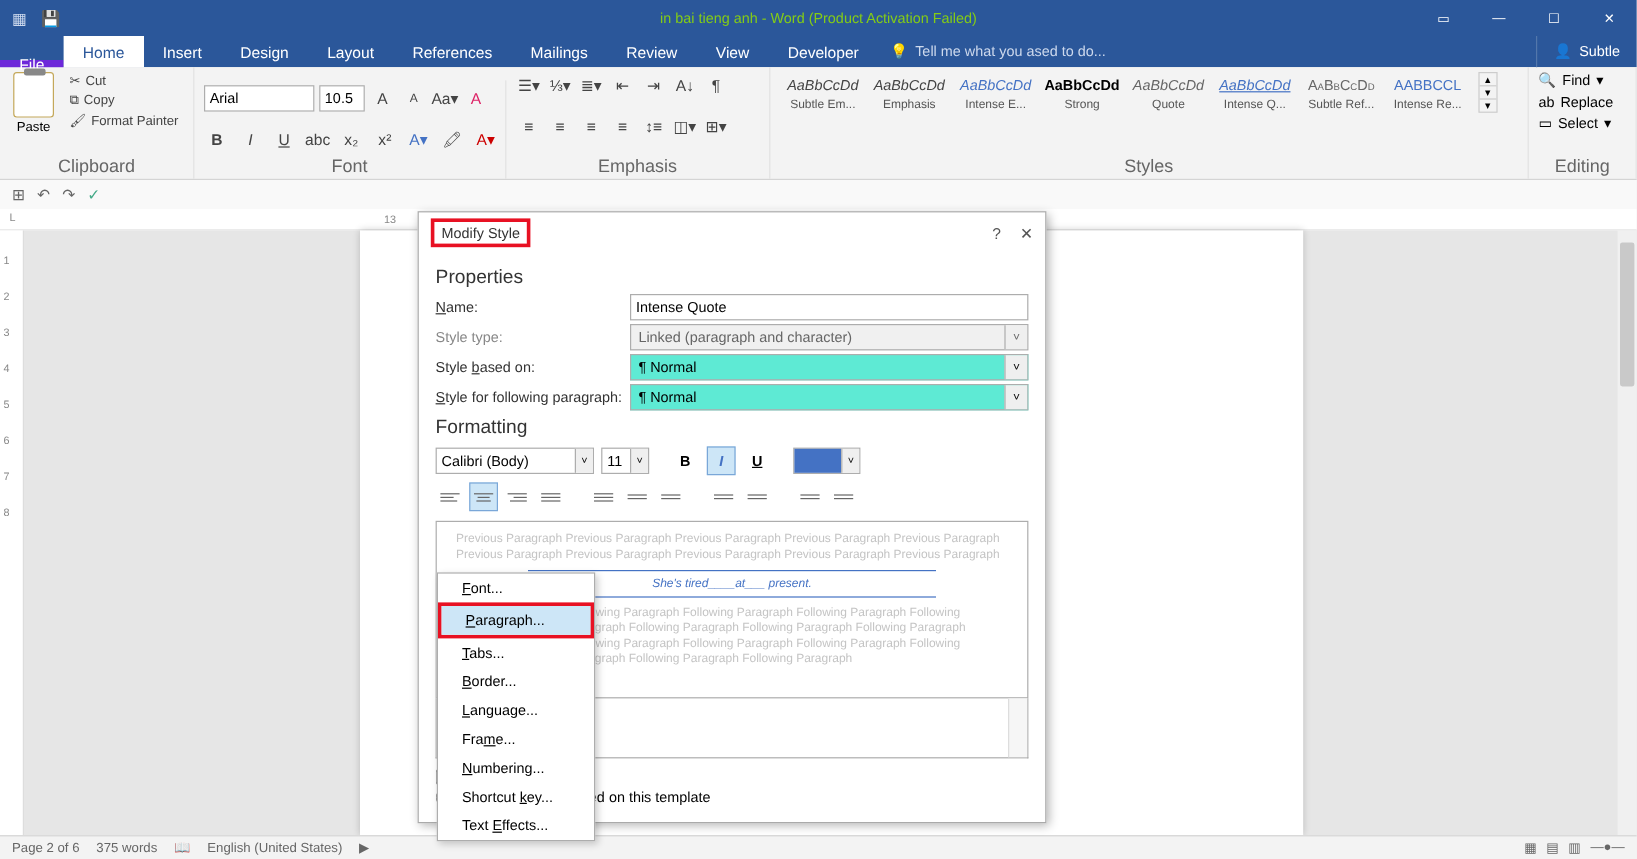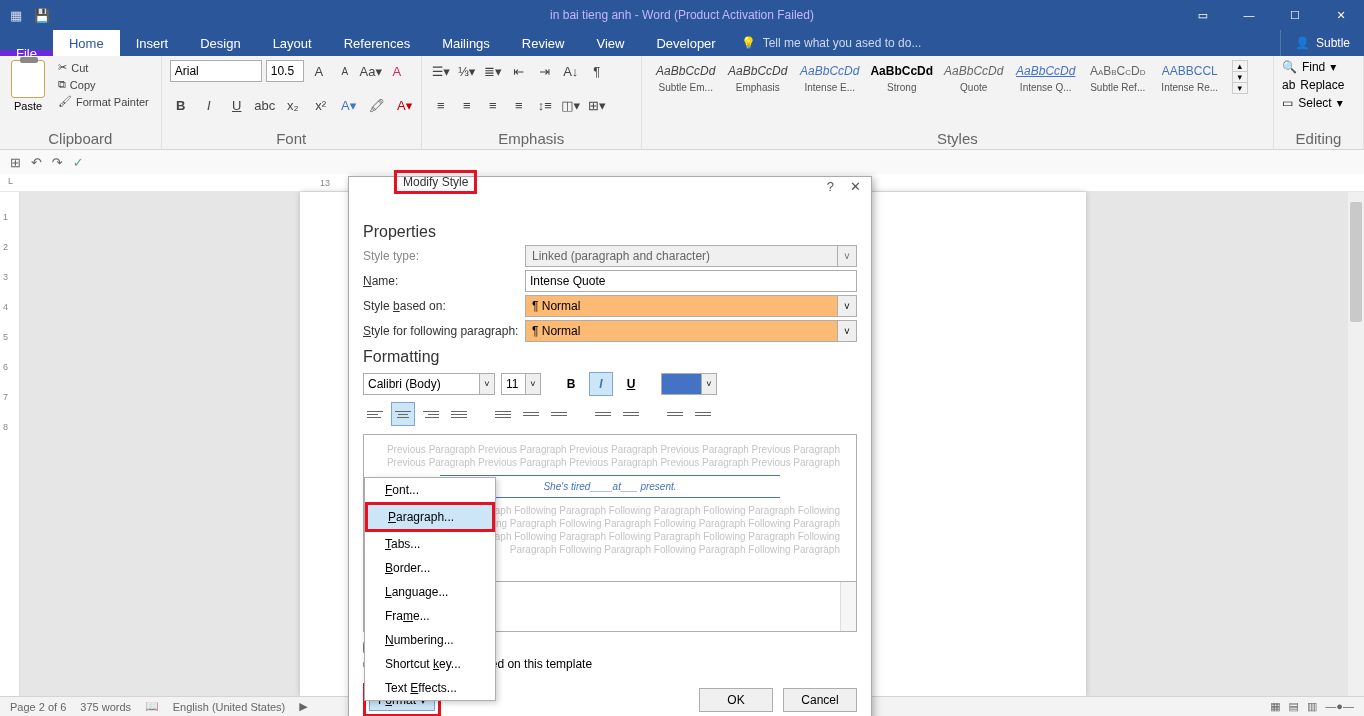--- a/index.html
+++ b/index.html
@@ -1,20 +1,20 @@
 <!DOCTYPE html>
 <html><head>
 <meta charset="utf-8">
 <style>
 * { box-sizing: border-box; margin: 0; padding: 0; }
 body { font-family: "Segoe UI", Tahoma, sans-serif; font-size: 12px; background: #f3f3f3; width: 1364px; height: 716px; overflow: hidden; position: relative; }
 
 
 .title-bar { height: 30px; background: #2b579a; color: #fff; display: flex; align-items: center; position: relative; }
-.title-bar .doc-title { position: absolute; left: 50%; transform: translateX(-50%); font-size: 12px; color: #c4b5fd; }
+.title-bar .doc-title { position: absolute; left: 50%; transform: translateX(-50%); font-size: 12px; color: #84cc16; }
 .title-bar .win-controls { margin-left: auto; display: flex; }
 .title-bar .win-controls div { width: 46px; height: 30px; display: flex; align-items: center; justify-content: center; color: #fff; font-size: 11px; }
 .title-bar .quick-access { display: flex; gap: 12px; padding-left: 10px; align-items: center; }
 .title-bar .quick-access span { color: #cdd9ed; font-size: 13px; }
 
 
 .ribbon-tabs { height: 26px; background: #2b579a; display: flex; align-items: stretch; }
 .ribbon-tabs .tab { padding: 0 16px; display: flex; align-items: center; color: #fff; font-size: 13px; }
 .ribbon-tabs .tab.file { background: #6d28d9; margin-top: 20px; }
 .ribbon-tabs .tab.active { background: #fff; color: #2b579a; }
@@ -67,50 +67,50 @@
 
 
 .watermark { position: absolute; left: 30px; top: 500px; }
 
 
 .status-bar { position: absolute; bottom: 0; left: 0; right: 0; height: 20px; background: #f3f3f3; border-top: 1px solid #d4d4d4; display: flex; align-items: center; font-size: 11px; color: #666; padding: 0 10px; gap: 14px; }
 .status-bar .right { margin-left: auto; display: flex; gap: 8px; }
 
 
 .dialog { position: absolute; left: 348px; top: 176px; width: 524px; background: #fff; border: 1px solid #aaa; box-shadow: 2px 2px 8px rgba(0,0,0,.3); }
-.dlg-title { height: 30px; display: flex; align-items: flex-end; padding: 17px 10px; font-size: 12px; color: #333; position: relative; margin-left: 35px;}
+.dlg-title { height: 30px; display: flex; align-items: center; padding: 17px 10px; font-size: 12px; color: #333; position: relative;}
 .dlg-title .t { padding: 2px 6px; }
 .red-box { border: 3px solid #e81123; }
 .dlg-title .help-close { margin-left: auto; display: flex; gap: 16px; font-size: 13px; color: #555; }
 .dlg-body { padding: 6px 14px 10px; font-size: 12px; }
 .dlg-section { font-size: 16px; margin: 6px 0 4px; color: #333; }
 .dlg-row { display: flex; align-items: center; margin: 3px 0; }
 .dlg-row .lbl { width: 162px; color: #333; }
 .dlg-row .lbl u { text-decoration: underline; }
 .dlg-input { flex: 1; border: 1px solid #adadad; height: 22px; padding: 0 4px; display: flex; align-items: center; background: #fff; font-size: 12px; }
-.dlg-select { flex: 1; border: 1px solid #adadad; height: 22px; display: flex; align-items: center; padding: 0 6px; background: #fdba74; position: relative; font-size: 12px;}
+.dlg-select { flex: 1; border: 1px solid #adadad; height: 22px; display: flex; align-items: center; padding: 0 6px; background: #5eead4; position: relative; font-size: 12px;}
 .dlg-select::after { content: '˅'; position: absolute; right: 0; top: 0; width: 18px; height: 20px; background: #efefef; border-left: 1px solid #adadad; display: flex; align-items: center; justify-content: center; font-size: 10px; }
 
 .fmt-row { display: flex; align-items: center; gap: 6px; margin: 6px 0; }
 .fmt-combo { border: 1px solid #adadad; height: 22px; display: flex; align-items: center; padding: 0 4px; background: #fff; position: relative; }
 .fmt-combo::after { content: '˅'; position: absolute; right: 0; top: 0; width: 14px; height: 20px; background: #efefef; border-left: 1px solid #adadad; display: flex; align-items: center; justify-content: center; font-size: 9px; }
 .fmt-btn { width: 24px; height: 24px; border: 1px solid transparent; display: flex; align-items: center; justify-content: center; font-size: 12px; font-weight: bold; }
 .fmt-btn.active { background: #cde6f7; border-color: #7aa7d8; }
 .color-swatch { width: 56px; height: 22px; border: 1px solid #adadad; position: relative; display: flex; }
 .color-swatch .c { flex: 1; background: #4472c4; }
 .color-swatch::after { content: '˅'; width: 14px; background: #efefef; border-left: 1px solid #adadad; display: flex; align-items: center; justify-content: center; font-size: 9px; }
 
 .align-row { display: flex; gap: 4px; margin: 4px 0 8px; }
 .align-btn { width: 24px; height: 24px; border: 1px solid transparent; display: flex; flex-direction: column; justify-content: center; gap: 2px; padding: 3px; }
 .align-btn.active { background: #cde6f7; border-color: #7aa7d8; }
 .align-btn span { height: 1px; background: #666; }
 .spacer { width: 12px; }
 
 .preview-box { border: 1px solid #adadad; padding: 8px 16px; height: 148px; overflow: hidden; font-size: 10px; color: #999; line-height: 1.3; }
-.preview-box .ghost { color: #c4c4c4; text-align: right; }
+.preview-box .ghost { color: #c4c4c4; }
 .preview-box .sample { color: #4472c4; font-style: italic; text-align: center; border-top: 1px solid #4472c4; border-bottom: 1px solid #4472c4; padding: 4px 0; margin: 6px 60px; }
 
 .desc-box { border: 1px solid #adadad; border-top: none; height: 50px; position: relative; padding: 4px 6px; font-size: 11px; color: #333; }
 .desc-scroll { position: absolute; right: 0; top: 0; bottom: 0; width: 16px; background: #f6f6f6; border-left: 1px solid #ddd; }
 
 .dlg-checks { margin: 8px 0 4px; font-size: 12px; }
 .dlg-checks label { display: flex; align-items: center; gap: 6px; margin: 3px 0; }
 
 .dlg-buttons { display: flex; justify-content: space-between; align-items: center; padding-top: 8px; }
 .dlg-btn { min-width: 74px; height: 24px; border: 1px solid #adadad; background: #f0f0f0; display: flex; align-items: center; justify-content: center; font-size: 12px; }
@@ -180,21 +180,21 @@
           </div>
         <div>
             <span>🖌</span>
             <span>Format Painter</span>
           </div>
       </div>
     </div>
     <div class="label">Clipboard</div>
   </div>
 
-  <div class="ribbon-group font-group" style="width:260px;">
+  <div class="ribbon-group font-group" style="width:260px;margin-top:11px;">
     <div class="top" style="flex-direction:column;">
       <div class="row1">
         <div class="combo" style="width:92px;">Arial</div>
         <div class="combo" style="width:38px;">10.5</div>
         <div class="btn-ico">A</div>
         <div class="btn-ico" style="font-size:10px;">A</div>
         <div class="btn-ico">Aa▾</div>
         <div class="btn-ico" style="color:#d26;">A</div>
       </div>
       <div class="row2">
@@ -359,26 +359,26 @@
   <div class="dlg-title">
     <span class="t red-box">Modify Style</span>
     <div class="help-close">
       <span>?</span>
       <span>✕</span>
     </div>
   </div>
   <div class="dlg-body">
     <div class="dlg-section">Properties</div>
     <div class="dlg-row">
+      <div class="lbl"><u>N</u>ame:</div>
+      <div class="dlg-input">Intense Quote</div>
+    </div>
+    <div class="dlg-row">
       <div class="lbl" style="color:#888;">Style type:</div>
       <div class="dlg-select disabled" style="background:#f0f0f0;color:#666;">Linked (paragraph and character)</div>
-    </div>
-    <div class="dlg-row">
-      <div class="lbl"><u>N</u>ame:</div>
-      <div class="dlg-input">Intense Quote</div>
     </div>
     <div class="dlg-row">
       <div class="lbl">Style <u>b</u>ased on:</div>
       <div class="dlg-select">¶ Normal</div>
     </div>
     <div class="dlg-row">
       <div class="lbl"><u>S</u>tyle for following paragraph:</div>
       <div class="dlg-select">¶ Normal</div>
     </div>
 
@@ -465,29 +465,20 @@
       <label>
           <input type="checkbox" style="">
           <span>Automatically update</span>
         </label>
       <label>
           <input type="radio" style="">
           <span>New documents based on this template</span>
         </label>
     </div>
 
-    <div class="dlg-buttons">
-      <div class="format-btn-wrap red-box">
-        <div class="format-btn"><span>F<u>o</u>rmat</span> ▾</div>
-      </div>
-      <div style="display:flex; gap:10px;">
-        <div class="dlg-btn">OK</div>
-        <div class="dlg-btn">Cancel</div>
-      </div>
-    </div>
   </div>
 </div>
 
 <div class="format-menu">
   <div class="item"><u>F</u>ont...</div>
   <div class="item red-box-menu">
       <div class="inner"><u>P</u>aragraph...</div>
     </div>
   <div class="item"><u>T</u>abs...</div>
   <div class="item"><u>B</u>order...</div>

